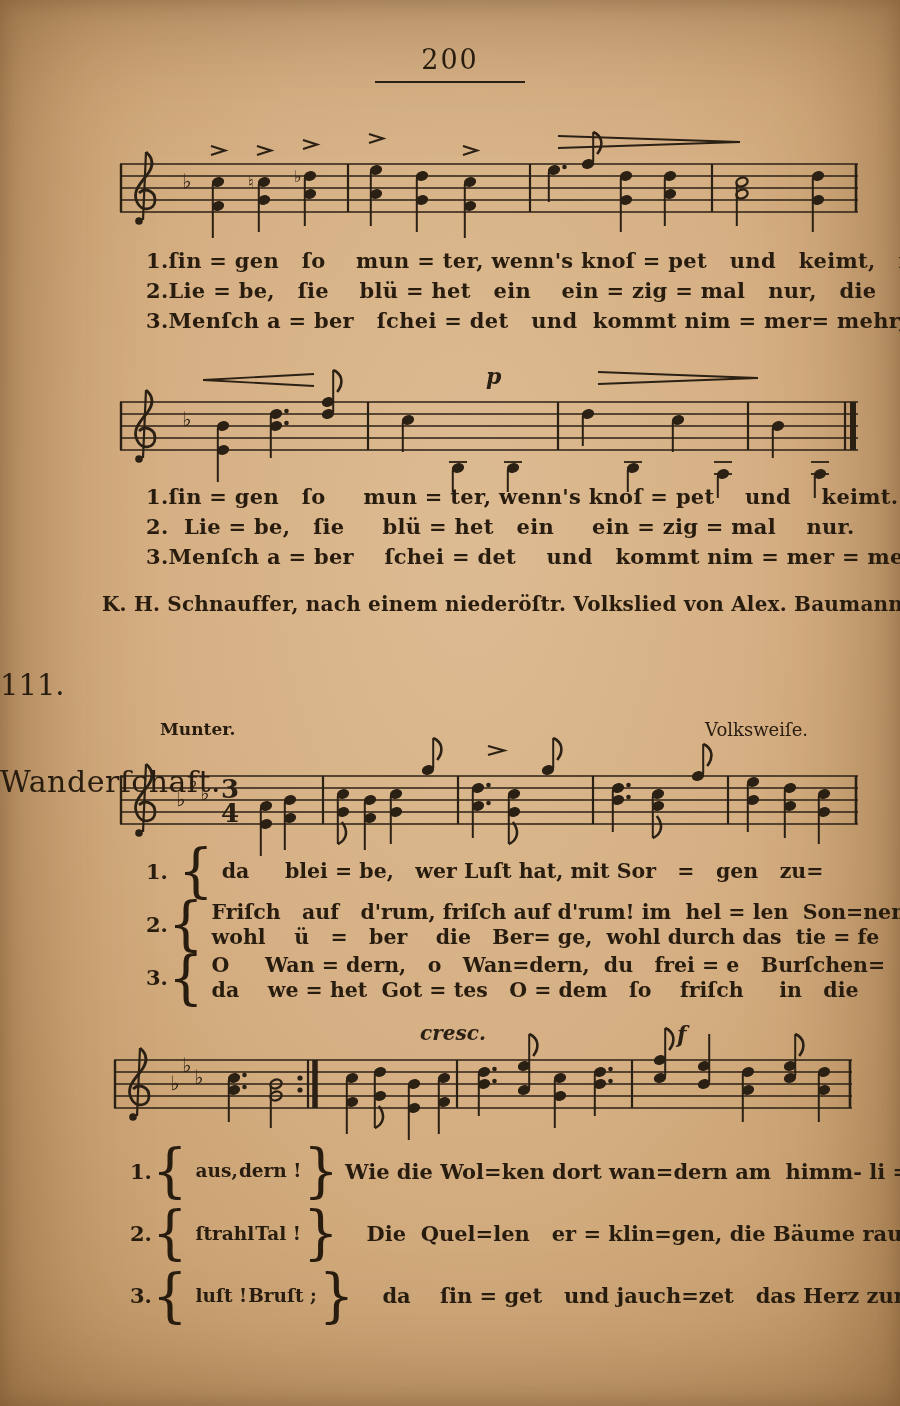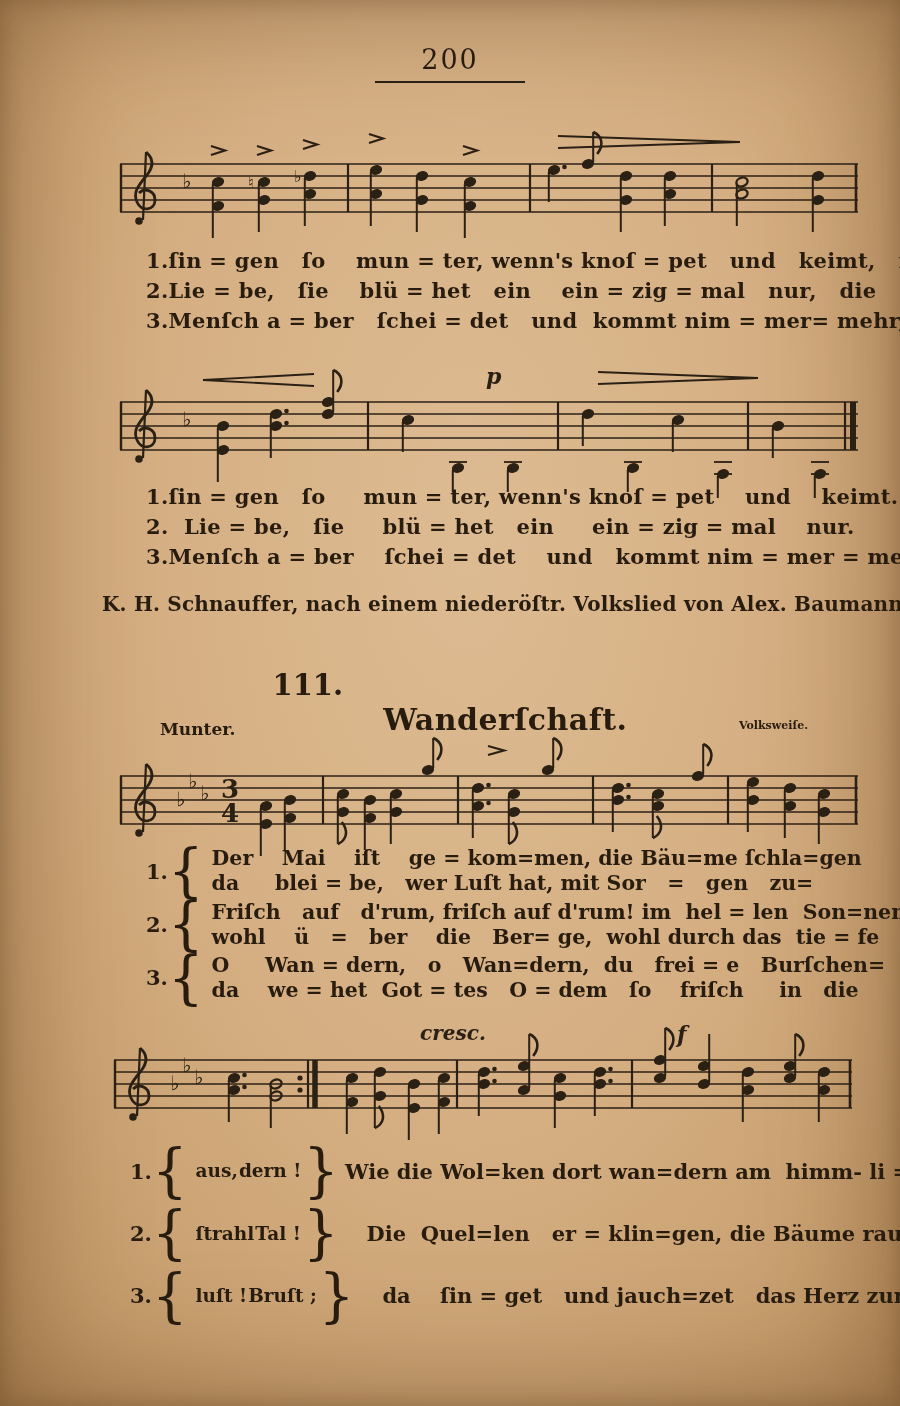--- a/index.html
+++ b/index.html
@@ -17,25 +17,25 @@
   .abs{position:absolute;}
   .pageno-wrap{top:44px;left:0;width:100%;text-align:center;}
   .pageno{font-size:27px;letter-spacing:2px;border-bottom:2.5px solid #2b2014;padding:0 46px 6px 46px;}
   .staff-wrap{left:118px;width:742px;height:150px;}
   .staff-wrap svg{overflow:visible;display:block;}
   .lyrics{left:146px;width:712px;}
   .lyr-line{display:flex;margin-bottom:8px;font-weight:bold;font-size:21px;line-height:22px;letter-spacing:.3px;}
   .lyr-num{width:38px;white-space:pre;}
   .lyr-text{white-space:pre;}
   .attribution{left:102px;width:760px;font-weight:bold;font-size:20px;letter-spacing:.2px;white-space:pre;}
-  .title-row{top:668px;left:0;width:100%;display:flex;justify-content:center;gap:40px;font-weight:bold;}
+  .title-row{top:668px;left:0;width:100%;display:flex;justify-content:center;gap:28px;font-weight:normal;flex-direction:column;}
   .title-num{font-size:29px;}
   .title-text{font-size:30px;letter-spacing:.5px;margin-top:34px;}
   .tempo{left:132px;top:719px;font-weight:bold;font-size:17px;margin-left:28px;}
-  .source{right:92px;top:719px;font-weight:bold;font-size:11px;}
+  .source{right:92px;top:719px;font-weight:normal;font-size:18px;}
   .verses{left:146px;width:714px;}
   .verse{display:flex;align-items:center;margin-bottom:3px;}
   .v-num{width:32px;font-weight:bold;font-size:21px;}
   .v-brace{font-size:56px;font-weight:400;line-height:.9;margin-right:8px;transform:scaleY(1.05);}
   .v-brace.close{margin:0 4px 0 2px;}
   .v-lines{display:flex;flex-direction:column;gap:2px;}
   .v-line{white-space:pre;font-weight:bold;font-size:20.5px;line-height:23px;}
   .v2-stack{display:flex;flex-direction:row;gap:1px;}
   .v2-stack .v-line{font-size:18.5px;line-height:20px;}
   .v2-text{white-space:pre;font-weight:bold;font-size:21px;margin-left:10px;}
@@ -290,21 +290,20 @@
         <line x1="700.8" y1="58" x2="700.8" y2="106" stroke="#2b2014" stroke-width="2" stroke-linecap="butt"></line>
         <path d="M 370 8 L 386 12.5 L 370 17" fill="none" stroke="#2b2014" stroke-width="2.2"></path>
       </svg>
   </div>
 
   <div class="abs verses" style="top:846px;">
     <div class="verse">
       <span class="v-num">1.</span>
       <span class="v-brace">{</span>
       <span class="v-lines">
-        <span class="v-line">Der    Mai    iſt    ge = kom=men, die Bäu=me ſchla=gen</span>
         <span class="v-line">da     blei = be,   wer Luſt hat, mit Sor   =   gen   zu=</span>
       </span>
     </div>
     <div class="verse">
       <span class="v-num">2.</span>
       <span class="v-brace">{</span>
       <span class="v-lines">
         <span class="v-line">Friſch   auf   d'rum, friſch auf d'rum! im  hel = len  Son=nen=</span>
         <span class="v-line">wohl    ü   =   ber    die   Ber= ge,  wohl durch das  tie = fe</span>
       </span>

